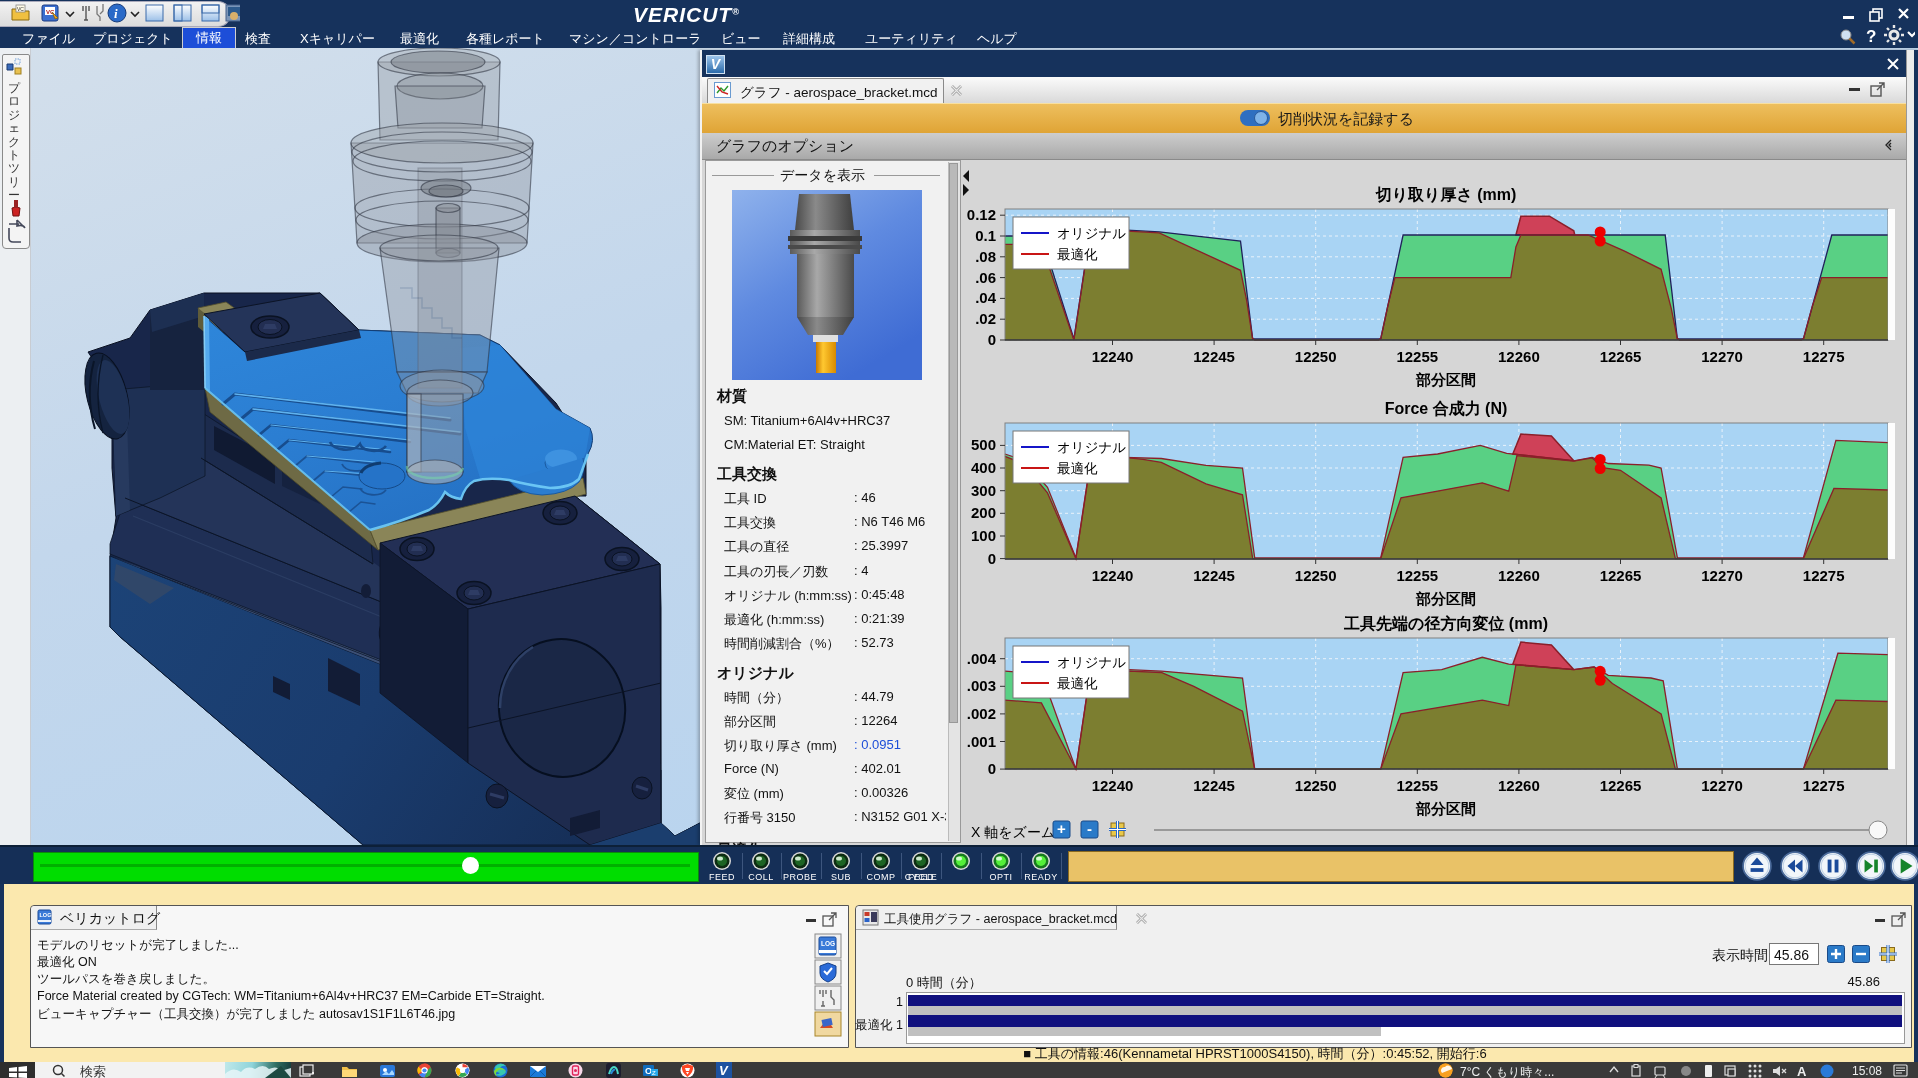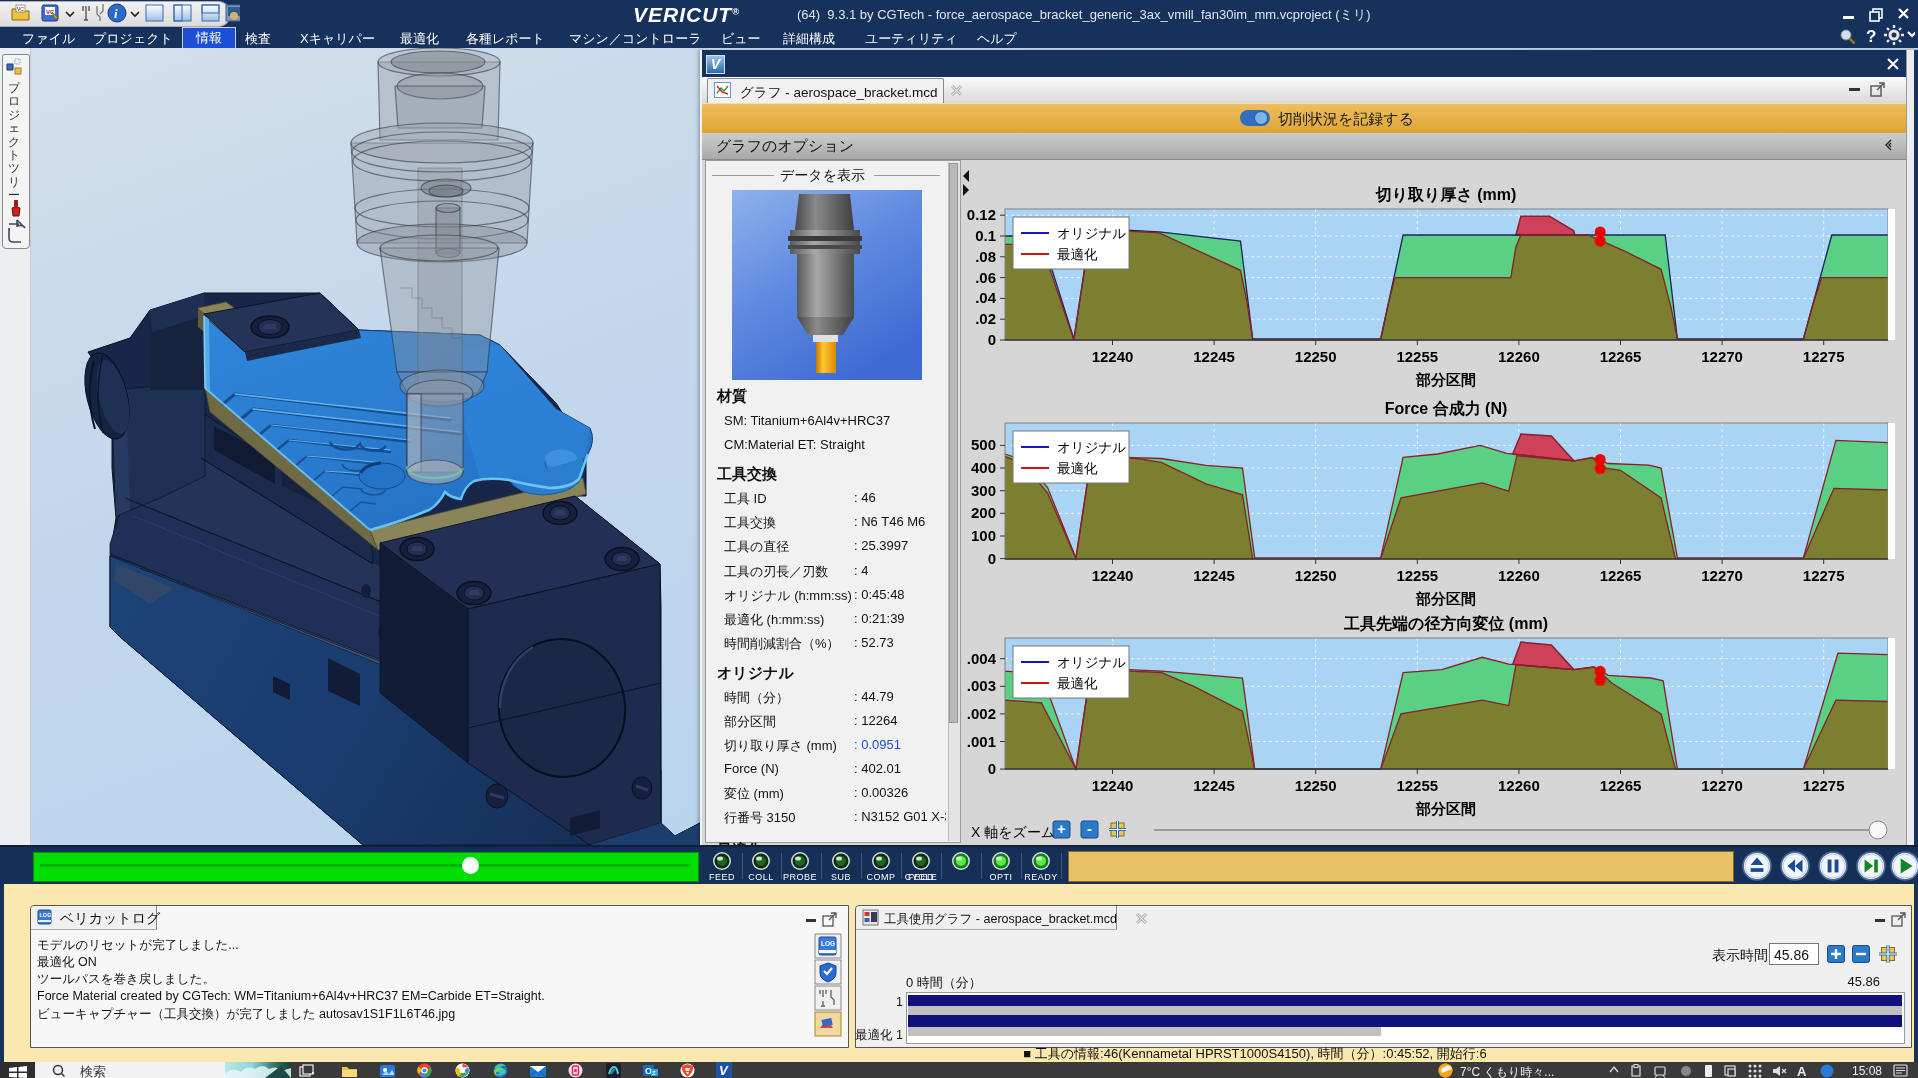--- a/index.html
+++ b/index.html
@@ -35,21 +35,20 @@
   <circle cx="234" cy="16" r="4" fill="#d8b06a"></circle>
  </g>
  <defs>
         <linearGradient id="wg" x1="0" y1="0" x2="0" y2="1">
   <stop offset="0" stop-color="#ffffff"></stop>
           <stop offset="1" stop-color="#9cc0e8"></stop>
         </linearGradient>
       </defs>
 </svg>
 <div class="txt" style="left:633px;top:3px;color:#fff;font-size:21px;font-style:italic;font-weight:bold;letter-spacing:1px;">VERICUT<span style="font-size:9px;vertical-align:7px;">®</span></div>
-<div class="txt" style="left:797px;top:6px;color:#dfe5ee;font-size:13px;">(64)&nbsp; 9.3.1 by CGTech - force_aerospace_bracket_generic_3ax_vmill_fan30im_mm.vcproject (ミリ)</div>
 <svg class="abs" style="left:1835px;top:4px" width="80" height="42" viewBox="0 0 80 42">
  <rect x="8" y="12" width="11" height="3" fill="#fff"></rect>
  <rect x="38" y="5" width="9" height="9" fill="none" stroke="#fff" stroke-width="1.6"></rect>
  <rect x="35" y="8" width="9" height="9" fill="#16325c" stroke="#fff" stroke-width="1.6"></rect>
  <path d="M64 5 l9 9 m0 -9 l-9 9" stroke="#fff" stroke-width="2.2"></path>
  <circle cx="11" cy="31" r="5" fill="#cfe0f0" stroke="#888"></circle>
  <path d="M14.5 34.5 l5 5" stroke="#a06a28" stroke-width="2.5"></path>
  <text x="31" y="38" font-size="17" font-weight="bold" fill="#fff">?</text>
  <g fill="#e8e8e8">
         <circle cx="59" cy="31" r="4" fill="none" stroke="#e8e8e8" stroke-width="3"></circle>
@@ -780,21 +779,21 @@
     </svg>
 
 <div class="txt" style="left:906px;top:974px;font-size:13px;color:#111;">0 時間（分）</div>
 <div class="txt" style="left:1880px;top:974px;font-size:13px;color:#111;transform:translateX(-100%);">45.86</div>
 <div class="abs" style="left:906px;top:992px;width:999px;height:52px;background:#fff;border:1px solid #999;box-sizing:border-box;"></div>
 <div class="abs" style="left:908px;top:995px;width:994px;height:11px;background:#10107e;"></div>
 <div class="abs" style="left:908px;top:1006px;width:994px;height:9px;background:#c0c0c0;"></div>
 <div class="abs" style="left:908px;top:1015px;width:994px;height:12px;background:#10107e;"></div>
 <div class="abs" style="left:908px;top:1027px;width:473px;height:9px;background:#c0c0c0;"></div>
 <div class="txt" style="left:903px;top:995px;font-size:12.5px;color:#111;transform:translateX(-100%);">1</div>
-<div class="txt" style="left:903px;top:1017px;font-size:12.5px;color:#111;transform:translateX(-100%);margin-top:10px;">最適化 1</div>
+<div class="txt" style="left:903px;top:1017px;font-size:12.5px;color:#111;transform:translateX(-100%);">最適化 1</div>
 <div class="txt" style="left:1255px;top:1045px;font-size:13px;color:#111;transform:translateX(-50%);">■ 工具の情報:46(Kennametal HPRST1000S4150), 時間（分）:0:45:52, 開始行:6</div>
 
 <div class="abs" style="left:0;top:1062px;width:1918px;height:16px;background:#3a3a3a;"></div>
 <div class="abs" style="left:0;top:1062px;width:35px;height:16px;background:#2e2e2e;"></div>
 <svg class="abs" style="left:8px;top:1066px" width="20" height="12" viewBox="0 0 20 12">
       <g fill="#fff">
         <path d="M1 2 L9 1 L9 5.5 L1 5.5 Z"></path>
         <path d="M10.5 1 L19 0 L19 5.5 L10.5 5.5 Z"></path>
         <path d="M1 7 L9 7 L9 11.5 L1 11 Z"></path>
         <path d="M10.5 7 L19 7 L19 12 L10.5 11.5 Z"></path>

